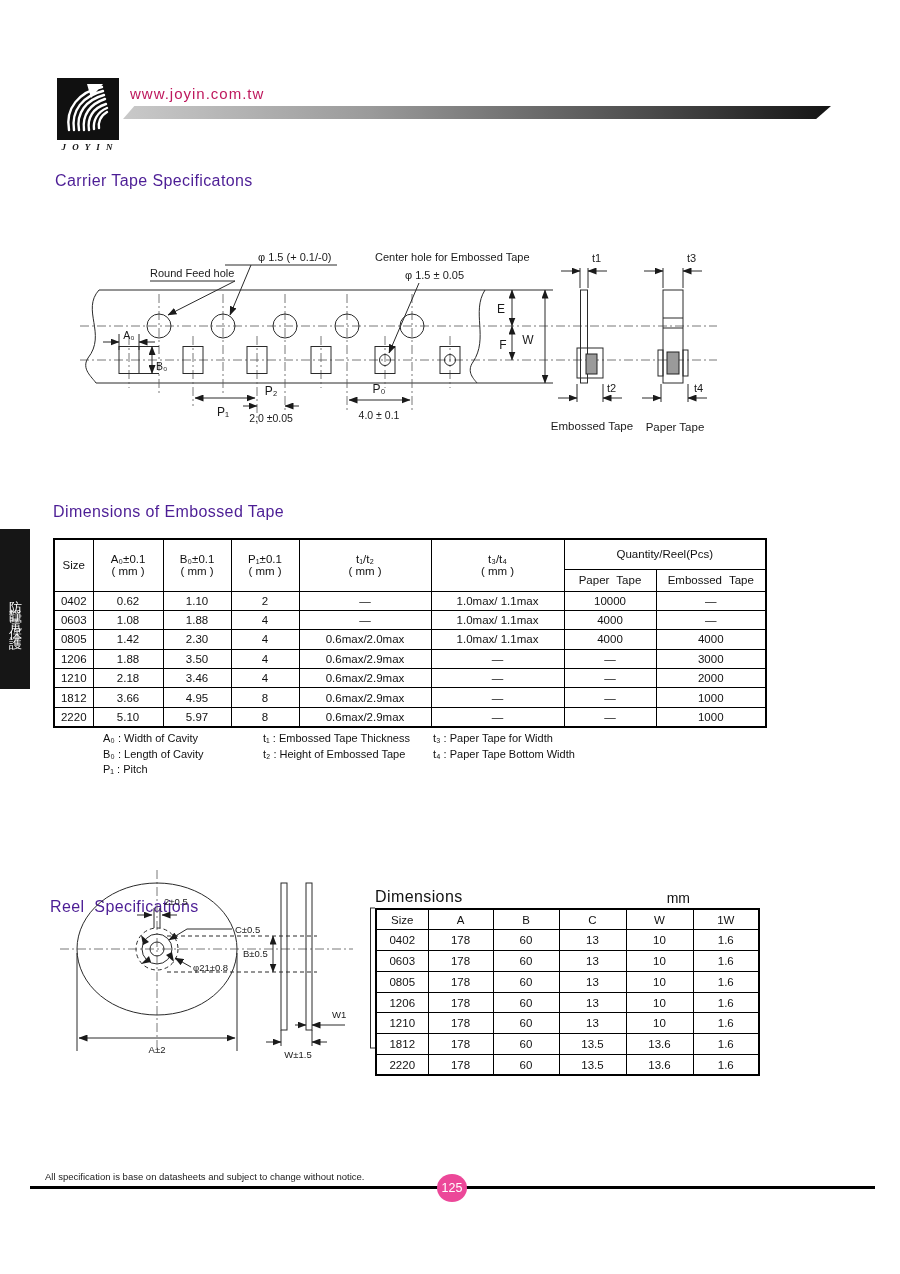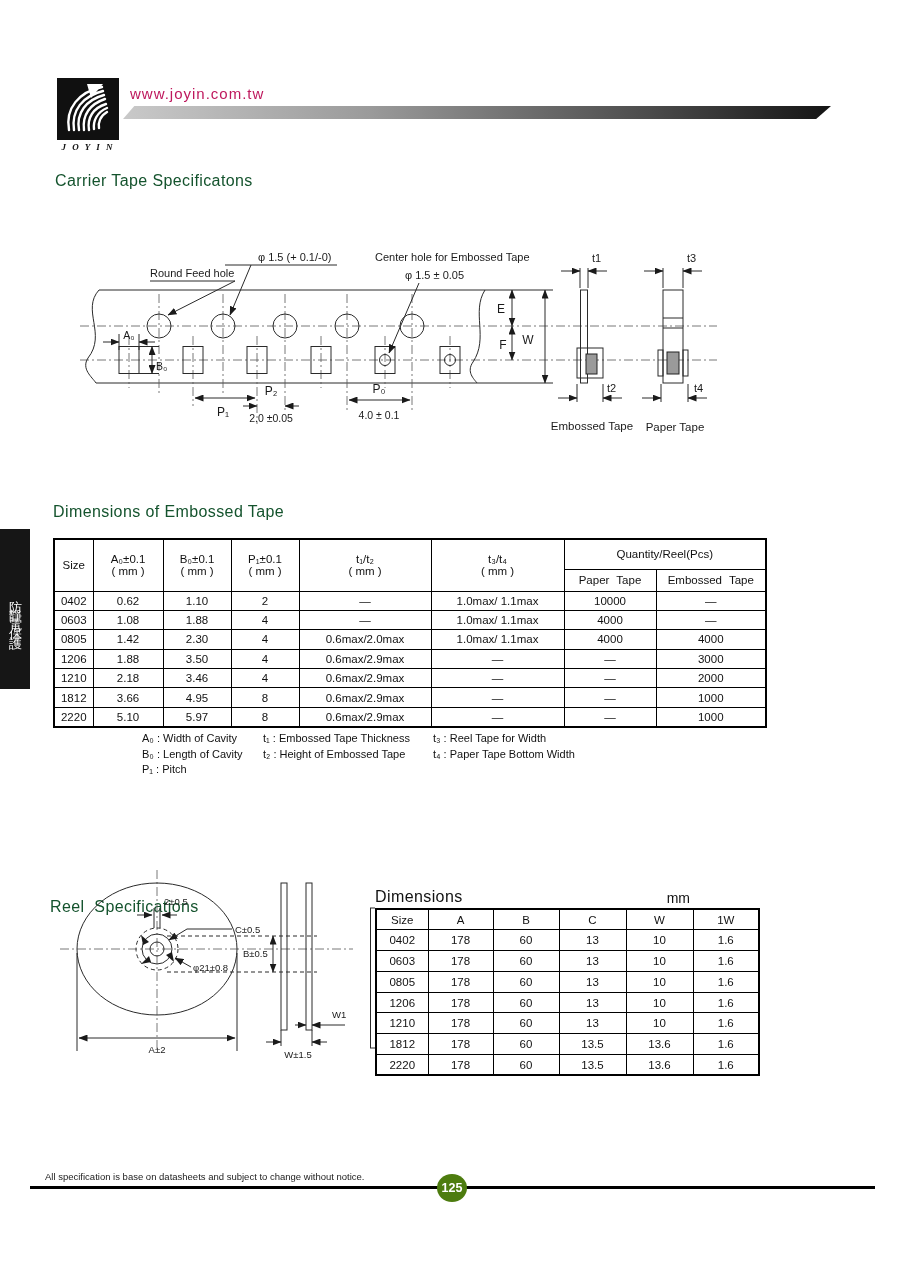--- a/index.html
+++ b/index.html
@@ -12,21 +12,21 @@
   #url{position:absolute;left:130px;top:85px;font-size:15px;letter-spacing:1px;color:#be185d;}
   #grad-bar{position:absolute;left:123px;top:106px;width:708px;height:13px;
         background:linear-gradient(to right,#c9c9c9,#9a9a9a 35%,#4a4a4a 75%,#141414);
         clip-path:polygon(1.6% 0,100% 0,97.9% 100%,0% 100%);}
   
   #side-tab{position:absolute;left:0;top:529px;width:30px;height:160px;background:#161616;
         display:flex;align-items:center;justify-content:center;}
   #side-tab .vtext{writing-mode:vertical-rl;text-orientation:upright;color:#fff;
         font-size:13px;letter-spacing:9px;margin-top:6px;}
   
-  .sec-title{position:absolute;font-size:16px;color:#14532d;letter-spacing:0.4px;}
+  .sec-title{position:absolute;font-size:16px;color:#4c1d95;letter-spacing:0.4px;}
   
   #carrier-diagram{position:absolute;left:75px;top:238px;width:800px;height:210px;}
   #reel-diagram{position:absolute;left:55px;top:858px;width:320px;height:225px;}
   svg text{font-family:"Liberation Sans",sans-serif;fill:#1a1a1a;}
   .thin{stroke:#2a2a2a;stroke-width:1;fill:none;}
   .cl{stroke:#555;stroke-width:0.8;fill:none;stroke-dasharray:9 3 2 3;}
   .dash{stroke:#2a2a2a;stroke-width:1;fill:none;stroke-dasharray:4 3;}
   
   table{border-collapse:collapse;table-layout:fixed;background:#fff;}
   #embossed-table{position:absolute;left:53px;top:538px;width:712px;border:2px solid #000;font-size:11.5px;}
@@ -40,23 +40,23 @@
   #reel-dims-unit{font-size:14px;padding-left:48px;}
   #reel-table{width:383px;border:2px solid #000;font-size:11.5px;margin-top:2px;}
   #reel-table th,#reel-table td{border:1px solid #000;text-align:center;padding:0;font-weight:normal;}
   #reel-table tr{height:20.8px;}
   
   #footnotes{position:absolute;left:103px;top:731px;width:680px;font-size:11px;line-height:15.5px;}
   #footnotes .fncol{position:absolute;top:0;}
   
   #footer-note{position:absolute;left:45px;top:1171px;font-size:9.5px;color:#222;text-align:center;}
   #footer-line{position:absolute;left:30px;top:1186px;width:845px;height:2.5px;background:#000;}
-  #page-badge{position:absolute;left:437px;top:1174px;width:30px;height:28px;background:#4d7c0f;
+  #page-badge{position:absolute;left:437px;top:1174px;width:30px;height:28px;background:#ec4899;
         border-radius:50%;display:flex;align-items:center;justify-content:center;
-        color:#fff;font-size:12.5px;font-weight:bold;}
+        color:#fff;font-size:12.5px;font-weight:normal;}
 </style>
 </head>
 <body>
 
 <div id="page">
 
   <div id="logo-box">
     <svg viewBox="0 0 62 62" width="62" height="62">
       <rect width="62" height="62" fill="#101010"></rect>
       <g stroke="#fff" stroke-width="2.4" fill="none" stroke-linecap="round">
@@ -336,31 +336,31 @@
           <td>8</td>
           <td>0.6max/2.9max</td>
           <td>—</td>
           <td>—</td>
           <td>1000</td>
         </tr>
       </tbody>
   </table>
 
   <div id="footnotes">
-    <div class="fncol" style="left:0;margin-left:39px;">
+    <div class="fncol" style="left:0;">
         <div>A₀ : Width of Cavity</div>
         <div>B₀ : Length of Cavity</div>
         <div>P₁ : Pitch</div>
       </div>
     <div class="fncol" style="left:160px;">
         <div>t₁ : Embossed Tape Thickness</div>
         <div>t₂ : Height of Embossed Tape</div>
       </div>
     <div class="fncol" style="left:330px;">
-        <div>t₃ : Reel Tape for Width</div>
+        <div>t₃ : Paper Tape for Width</div>
         <div>t₄ : Paper Tape Bottom Width</div>
       </div>
   </div>
 
   <div class="sec-title" style="left:50px;top:862px;word-spacing:5px;margin-top:36px;">Reel Specifications</div>
 
   <div id="reel-diagram">
     <svg viewBox="0 0 320 225" width="320" height="225">
 
       <path class="cl" d="M5 91 H298"></path>

